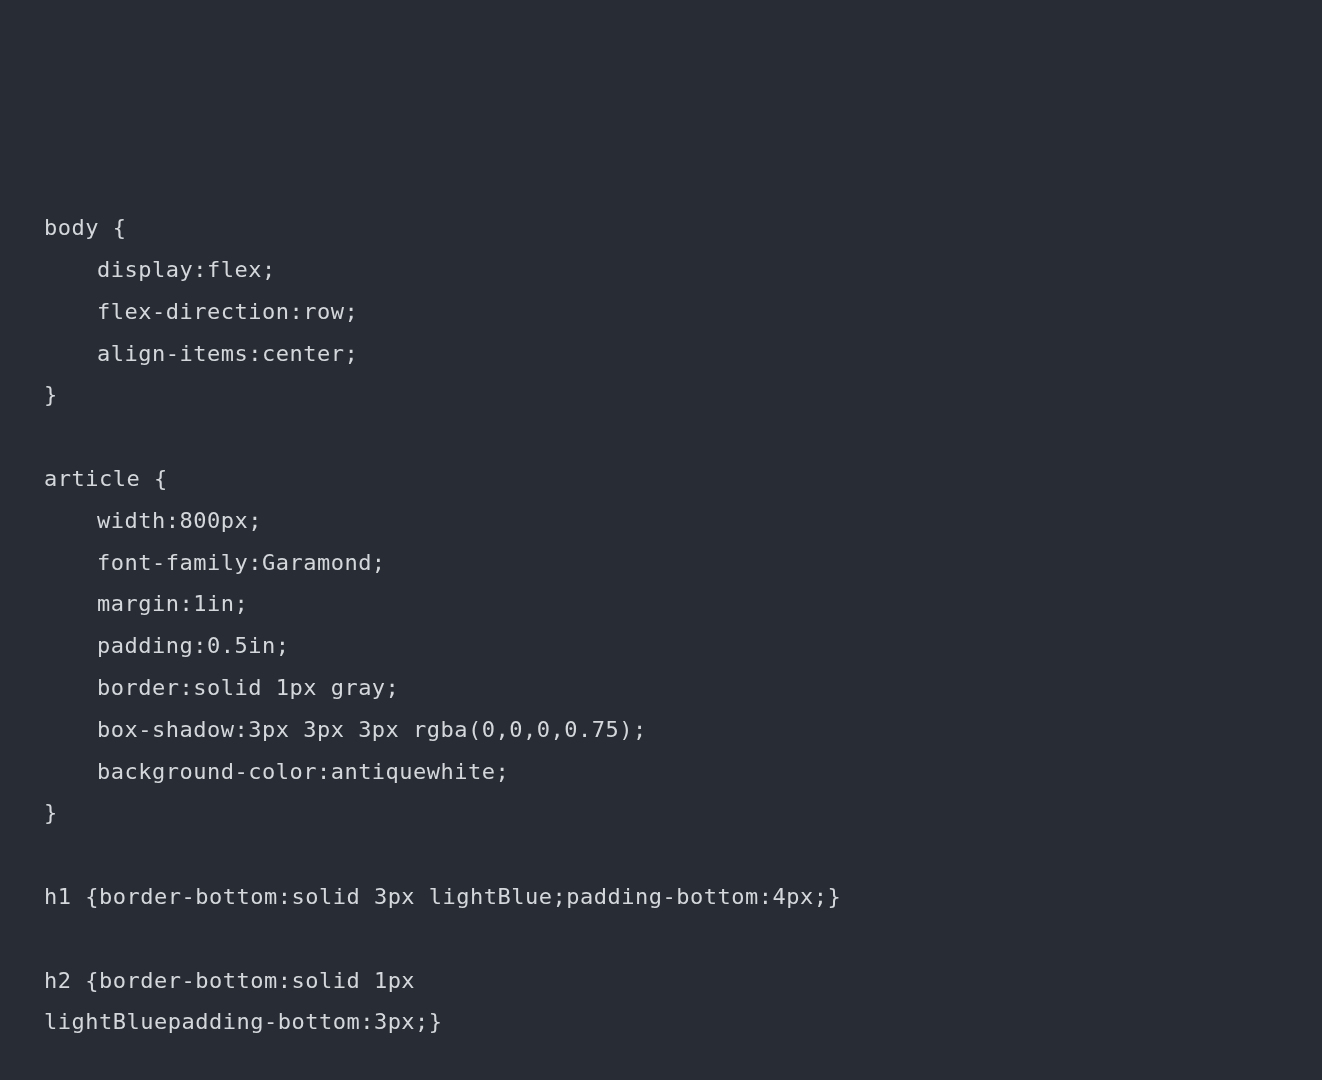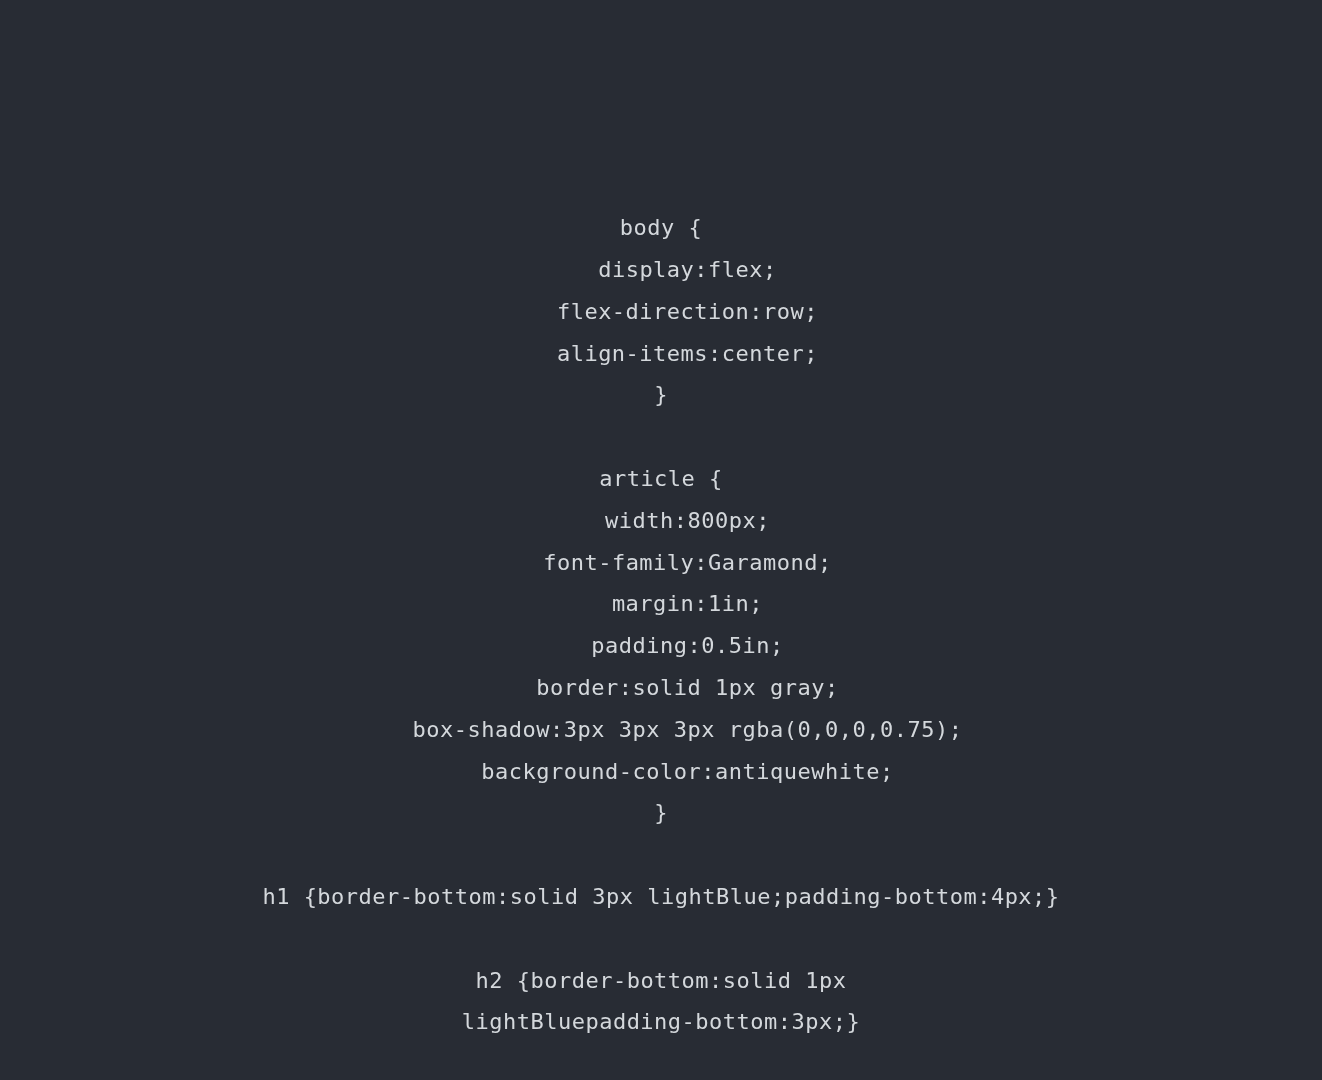--- a/index.html
+++ b/index.html
@@ -15,21 +15,20 @@
       line-height: 1.9;
       padding: 40px 44px;
       width: 1322px;
       height: 1080px;
       white-space: pre;
       letter-spacing: 0.5px;
     }
     .code-line {
       display: block;
       min-height: 1.9em;
-      text-align: center;
     }
     .indent {
       padding-left: 4ch;
     }
   </style>
 </head>
 <body>
 
 
 

